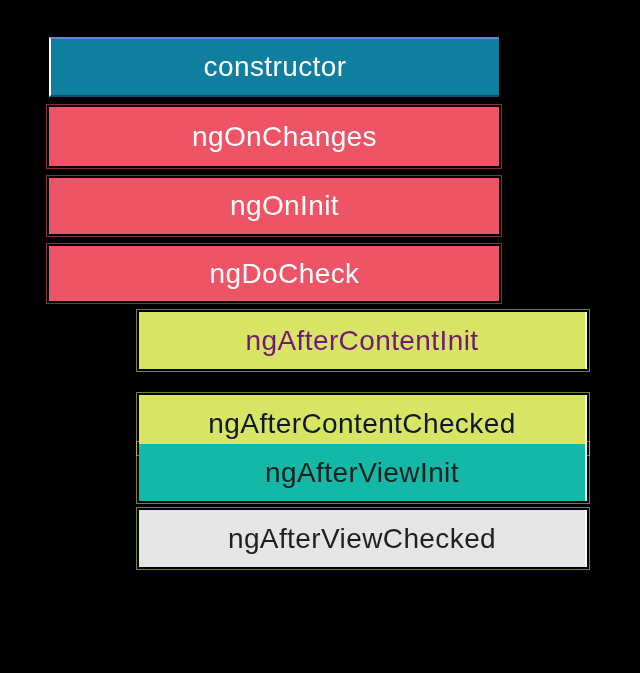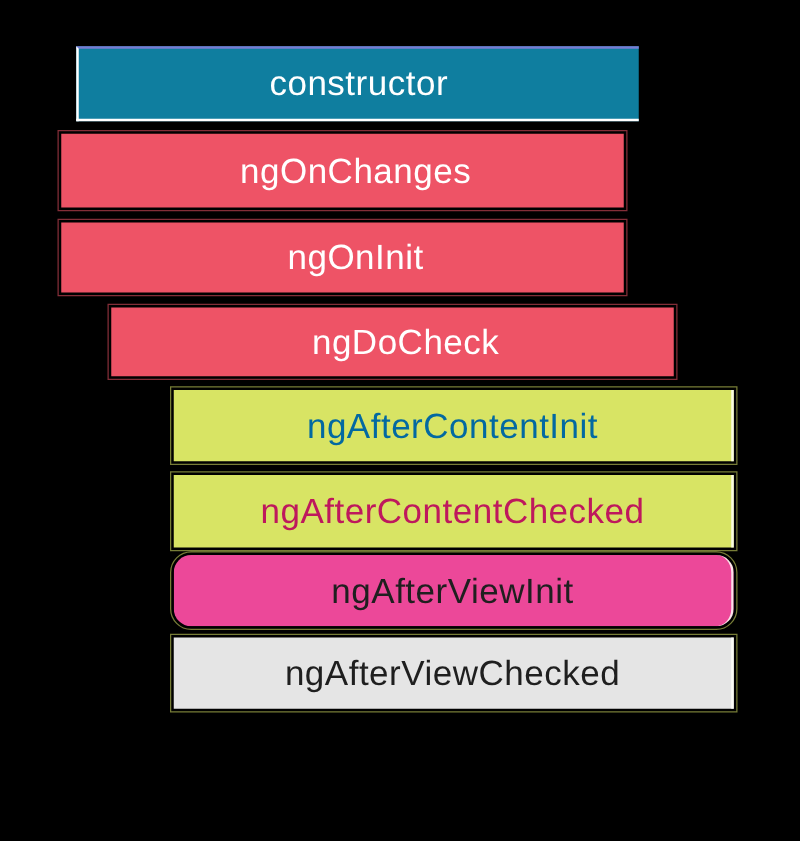--- a/index.html
+++ b/index.html
@@ -23,23 +23,22 @@
     align-items: center;
     justify-content: center;
     box-sizing: border-box;
     font-size: 28px;
     font-weight: 300;
     letter-spacing: 0.4px;
     white-space: nowrap;
   }
   .bar.constructor {
     border-top: 2px solid #777cd2;
-    border-bottom: 2px solid #ffffff;
+    border-bottom: 2px solid #0c4a6e;
     border-left: 2px solid #ffffff;
-    margin-left: 12px;
   }
   .bar.hook-red {
     outline: 1px solid rgba(238, 83, 102, 0.55);
     outline-offset: 2px;
     padding-left: 21px;
   }
   .bar.hook-yellow {
     outline: 1px solid rgba(216, 228, 100, 0.55);
     outline-offset: 2px;
     border-right: 2px solid rgba(255, 255, 248, 0.85);
@@ -54,28 +53,28 @@
 <div id="diagram">
     <div class="bar constructor" style="left: 49px; top: 37px; width: 450px; height: 60px; background: rgb(15, 126, 159); color: rgb(255, 255, 255);">
       <span class="bar-label">constructor</span>
     </div>
     <div class="bar hook-red" style="left: 49px; top: 107px; width: 450px; height: 59px; background: rgb(238, 83, 102); color: rgb(255, 255, 255);">
       <span class="bar-label">ngOnChanges</span>
     </div>
     <div class="bar hook-red" style="left: 49px; top: 178px; width: 450px; height: 56px; background: rgb(238, 83, 102); color: rgb(255, 255, 255); align-items: center;">
       <span class="bar-label">ngOnInit</span>
     </div>
-    <div class="bar hook-red" style="left: 49px; top: 246px; width: 450px; height: 55px; background: rgb(238, 83, 102); color: rgb(255, 255, 255); margin-left: 40px;">
+    <div class="bar hook-red" style="left: 49px; top: 246px; width: 450px; height: 55px; background: rgb(238, 83, 102); color: rgb(255, 255, 255);">
       <span class="bar-label">ngDoCheck</span>
     </div>
-    <div class="bar hook-yellow" style="left: 139px; top: 312px; width: 448px; height: 57px; background: rgb(216, 228, 100); color: #0369a1;">
+    <div class="bar hook-yellow" style="left: 139px; top: 312px; width: 448px; height: 57px; background: rgb(216, 228, 100); color: #701a75;">
       <span class="bar-label">ngAfterContentInit</span>
     </div>
-    <div class="bar hook-yellow" style="left: 139px; top: 380px; width: 448px; height: 58px; background: rgb(216, 228, 100); color: #be185d;">
+    <div class="bar hook-yellow" style="left: 139px; top: 395px; width: 448px; height: 58px; background: rgb(216, 228, 100); color: #0f172a;">
       <span class="bar-label">ngAfterContentChecked</span>
     </div>
-    <div class="bar hook-yellow" style="left: 139px; top: 444px; width: 448px; height: 57px; background: #ec4899; color: rgb(31, 31, 31); border-radius: 14px;">
+    <div class="bar hook-yellow" style="left: 139px; top: 444px; width: 448px; height: 57px; background: #14b8a6; color: rgb(31, 31, 31);">
       <span class="bar-label">ngAfterViewInit</span>
     </div>
     <div class="bar hook-yellow" style="left: 139px; top: 510px; width: 448px; height: 57px; background: #e5e5e5; color: rgb(31, 31, 31);">
       <span class="bar-label">ngAfterViewChecked</span>
     </div>
   </div>
 
 </body></html>

